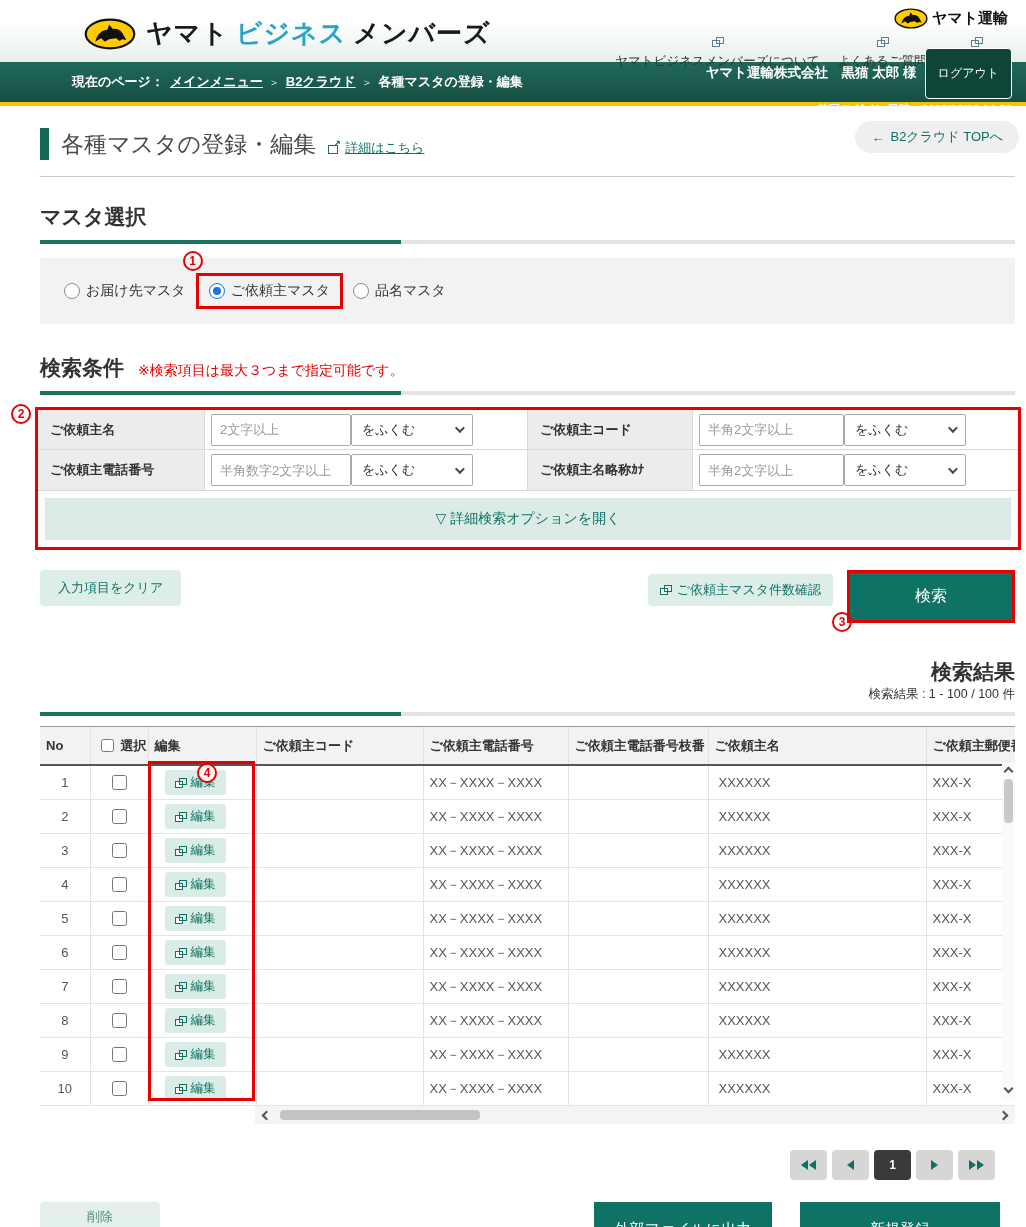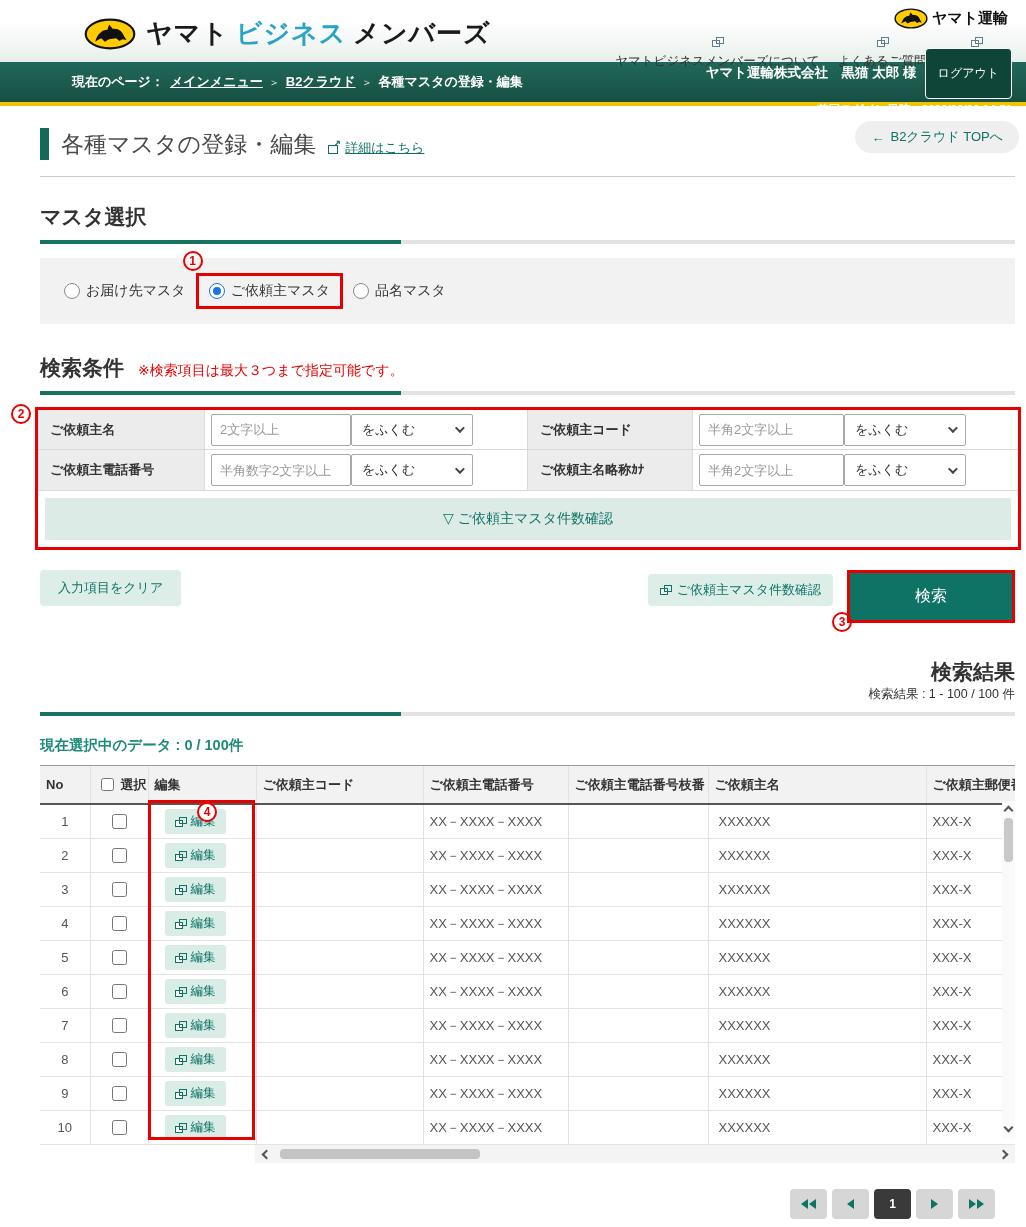--- a/index.html
+++ b/index.html
@@ -290,21 +290,21 @@
           <div class="f-label second">ご依頼主名略称ｶﾅ</div>
           <div class="f-field second">
             <input class="t-input wide" placeholder="半角2文字以上" style="">
             <div class="sel">
               <span>をふくむ</span>
               <span class="ic-chev-down"></span>
             </div>
           </div>
         </div>
       </div>
-      <div class="adv-toggle">▽ ご依頼主マスタ件数確認</div>
+      <div class="adv-toggle">▽ 詳細検索オプションを開く</div>
     </div>
 
     <div class="btn-row">
       <button class="lt-btn">入力項目をクリア</button>
       <div class="right-group">
         <button class="lt-btn count-btn">
           <span class="ic-win"></span>
           <span>ご依頼主マスタ件数確認</span>
         </button>
         <div class="search-btn-wrap">
@@ -314,21 +314,20 @@
       </div>
     </div>
   </div>
 
   <div class="results-section">
     <div class="results-head-row">
       <h2 class="sec-heading">検索結果</h2>
       <span class="results-count">検索結果 : 1 - 100 / 100 件</span>
     </div>
     <div class="sec-underline"></div>
-    <div class="selected-line">現在選択中のデータ : 0 / 100件</div>
 
     <div class="table-wrap">
       <table class="results">
         <colgroup>
           <col style="width:50px">
             <col style="width:58px">
             <col style="width:108px">
             <col style="width:167px">
           <col style="width:145px">
             <col style="width:140px">

